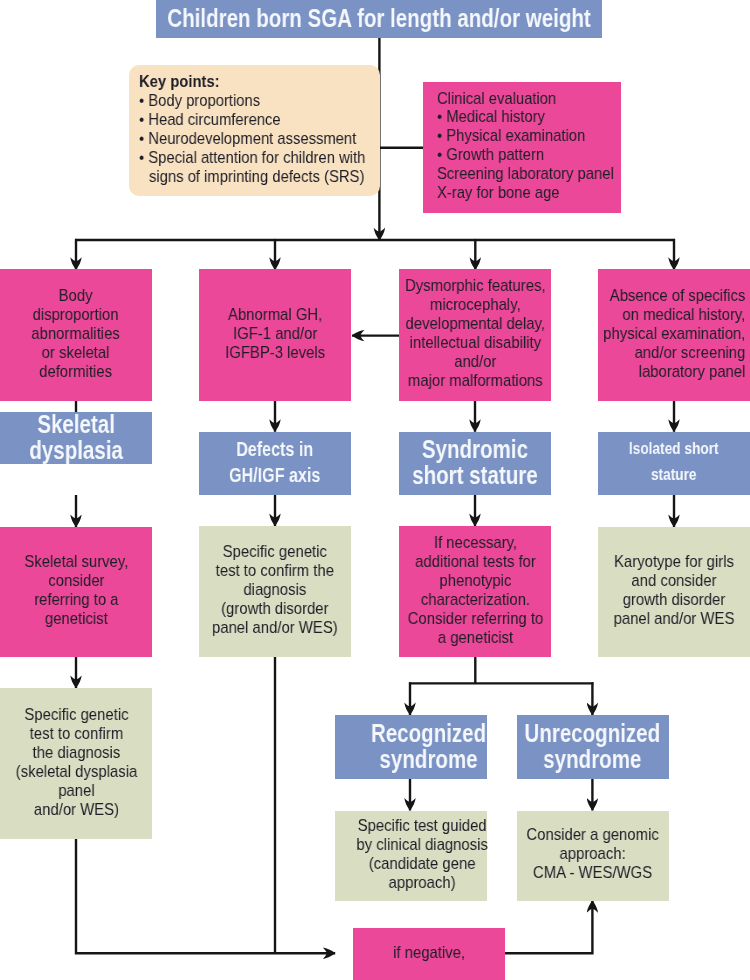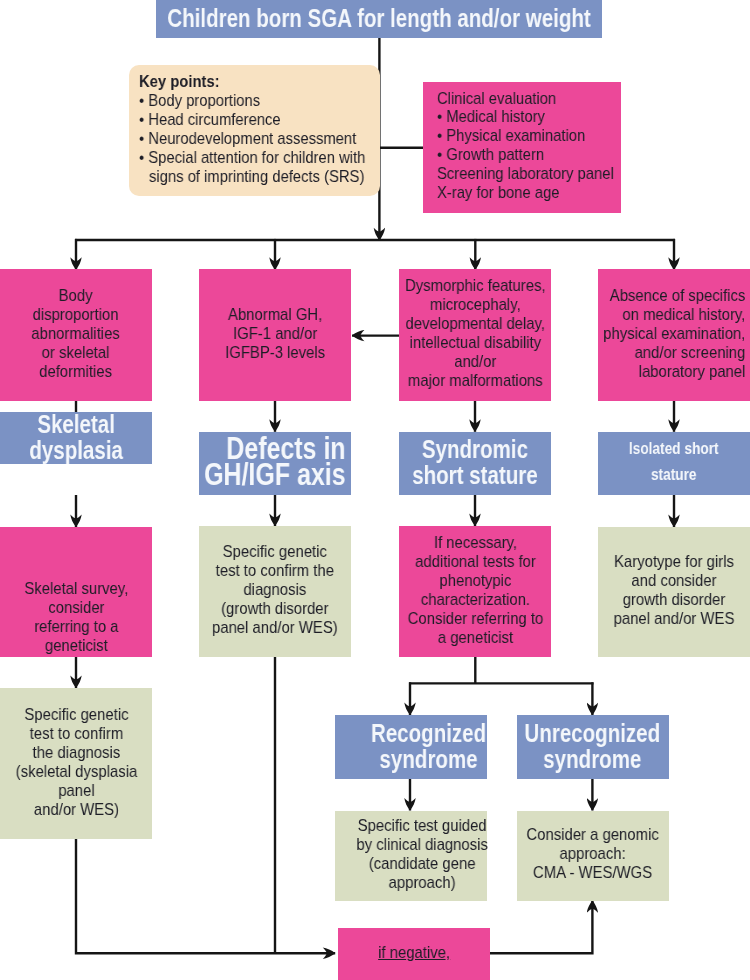--- a/index.html
+++ b/index.html
@@ -96,41 +96,41 @@
     <span class="t">Body
 disproportion
 abnormalities
 or skeletal
 deformities</span>
   </div>
   <div class="box dblue" style="left:0px;top:412px;width:152px;height:52px;font-size:25.5px;line-height:26.3px;">
     <span class="t">Skeletal
 dysplasia</span>
   </div>
-  <div class="box lblue body17" style="left:0px;top:527px;width:152px;height:130px;align-items:flex-end;">
+  <div class="box lblue body17" style="left:0px;top:527px;width:152px;height:130px;">
     <span class="t">Skeletal survey,
 consider
 referring to a
 geneticist</span>
   </div>
   <div class="box green body17" style="left:0px;top:688px;width:152px;height:151px;">
     <span class="t">Specific genetic
 test to confirm
 the diagnosis
 (skeletal dysplasia
 panel
 and/or WES)</span>
   </div>
 
   <div class="box lblue body17" style="left:199px;top:269px;width:152px;height:132px;">
     <span class="t">Abnormal GH,
 IGF-1 and/or
 IGFBP-3 levels</span>
   </div>
-  <div class="box dblue" style="left:199px;top:432px;width:152px;height:63px;font-size:31px;line-height:26.3px;text-align:right;">
+  <div class="box dblue" style="left:199px;top:432px;width:152px;height:63px;font-size:20px;line-height:26.3px;">
     <span class="t">Defects in
 GH/IGF axis</span>
   </div>
   <div class="box green body17" style="left:199px;top:526px;width:152px;height:131px;">
     <span class="t">Specific genetic
 test to confirm the
 diagnosis
 (growth disorder
 panel and/or WES)</span>
   </div>
@@ -187,17 +187,17 @@
 by clinical diagnosis
 (candidate gene
 approach)</span>
   </div>
   <div class="box green body17" style="left:516.5px;top:810.5px;width:152px;height:90px;">
     <span class="t">Consider a genomic
 approach:
 CMA - WES/WGS</span>
   </div>
 
-  <div class="box lblue body17" style="left:338px;top:928px;width:152px;height:52px;text-decoration:underline;">
+  <div class="box lblue body17" style="left:353px;top:928px;width:152px;height:52px;">
     <span class="t">if negative,</span>
   </div>
 
 </div>
 
 </body></html>

